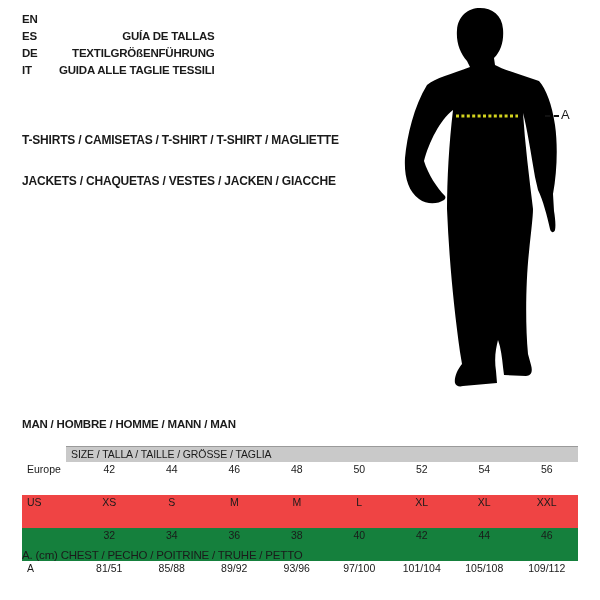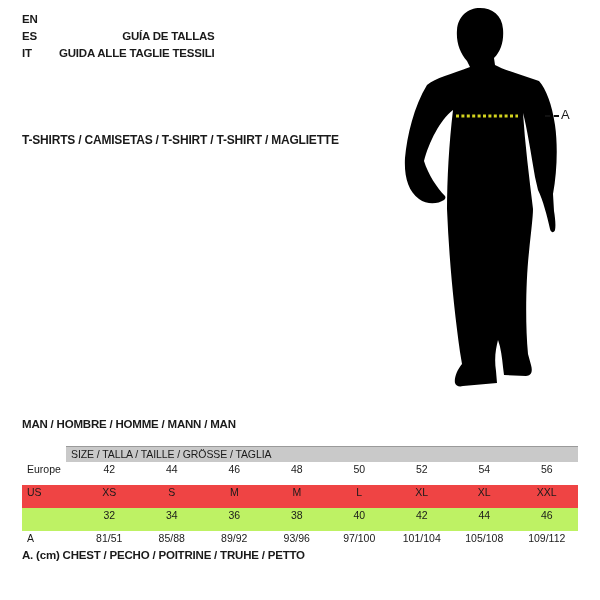--- a/index.html
+++ b/index.html
@@ -16,47 +16,52 @@
   #figure-wrap{position:absolute;left:398px;top:4px;width:202px;height:385px;}
   #measure-dashes{position:absolute;left:147px;top:111px;width:14px;height:0;
     border-top:2px dashed #111;}
   #measure-label{position:absolute;left:163px;top:103px;font-size:13px;font-weight:400;}
   
   #section-title{position:absolute;left:22px;top:418px;font-weight:bold;font-size:11.5px;letter-spacing:-0.2px;text-align:center;}
   
   #size-table{position:absolute;left:22px;top:446px;width:556px;font-size:10.5px;}
   .thead{height:15px;line-height:15px;padding-left:5px;border-top:1px solid #9a9a9a;
     letter-spacing:-0.1px;margin-left:44px;}
-  .trow{display:grid;grid-template-columns:56px repeat(8,1fr);height:23px;line-height:15.5px;}
+  .trow{display:grid;grid-template-columns:56px repeat(8,1fr);height:33px;line-height:15.5px;}
   .tlabel{padding-left:5px;text-align:left;}
   .tcell{text-align:center;}
   
-  #footnote{position:absolute;left:22px;top:549px;font-weight:bold;font-size:11.5px;letter-spacing:-0.2px;text-align:center;}
+  #footnote{position:absolute;left:22px;top:549px;font-weight:normal;font-size:11.5px;letter-spacing:-0.2px;text-align:center;}
 </style>
 </head>
 <body>
 
 <div>
 
   <div id="language-list">
       <div class="lang-row">
         <span class="lang-code">EN</span>
       </div>
       <div class="lang-row">
         <span class="lang-code">ES</span>
         <span class="lang-text">GUÍA DE TALLAS</span>
       </div>
       <div class="lang-row">
+        <span class="lang-code">DE</span>
+        <span class="lang-text">TEXTILGRÖßENFÜHRUNG</span>
+      </div>
+      <div class="lang-row">
         <span class="lang-code">IT</span>
         <span class="lang-text">GUIDA ALLE TAGLIE TESSILI</span>
       </div>
     </div>
 
   <div id="category-lines">
     <div class="category-line">T-SHIRTS / CAMISETAS / T-SHIRT / T-SHIRT / MAGLIETTE</div>
+    <div class="category-line">JACKETS / CHAQUETAS / VESTES / JACKEN / GIACCHE</div>
   </div>
 
   <div id="figure-wrap">
     <svg width="170" height="385" viewBox="0 0 170 385" aria-hidden="true">
       <path d="M 82,4
                C 70,4 60,12 59,26
                C 58,38 62,49 69,57
                L 72,63
                C 54,70 37,74 29,81
                C 16,102 9,132 7,154
@@ -119,21 +124,21 @@
           <span class="tlabel">US</span>
           <span class="tcell">XS</span>
           <span class="tcell">S</span>
           <span class="tcell">M</span>
           <span class="tcell">M</span>
           <span class="tcell">L</span>
           <span class="tcell">XL</span>
           <span class="tcell">XL</span>
           <span class="tcell">XXL</span>
         </div>
-        <div class="trow" style="background: #bef264;">
+        <div class="trow" style="background: #15803d;">
           <span class="tlabel"></span>
           <span class="tcell">32</span>
           <span class="tcell">34</span>
           <span class="tcell">36</span>
           <span class="tcell">38</span>
           <span class="tcell">40</span>
           <span class="tcell">42</span>
           <span class="tcell">44</span>
           <span class="tcell">46</span>
         </div>

